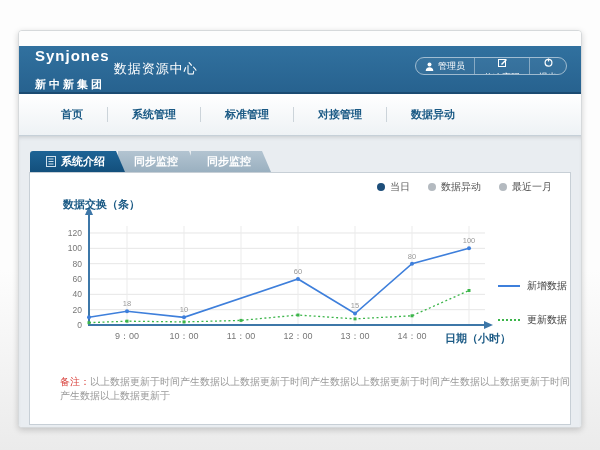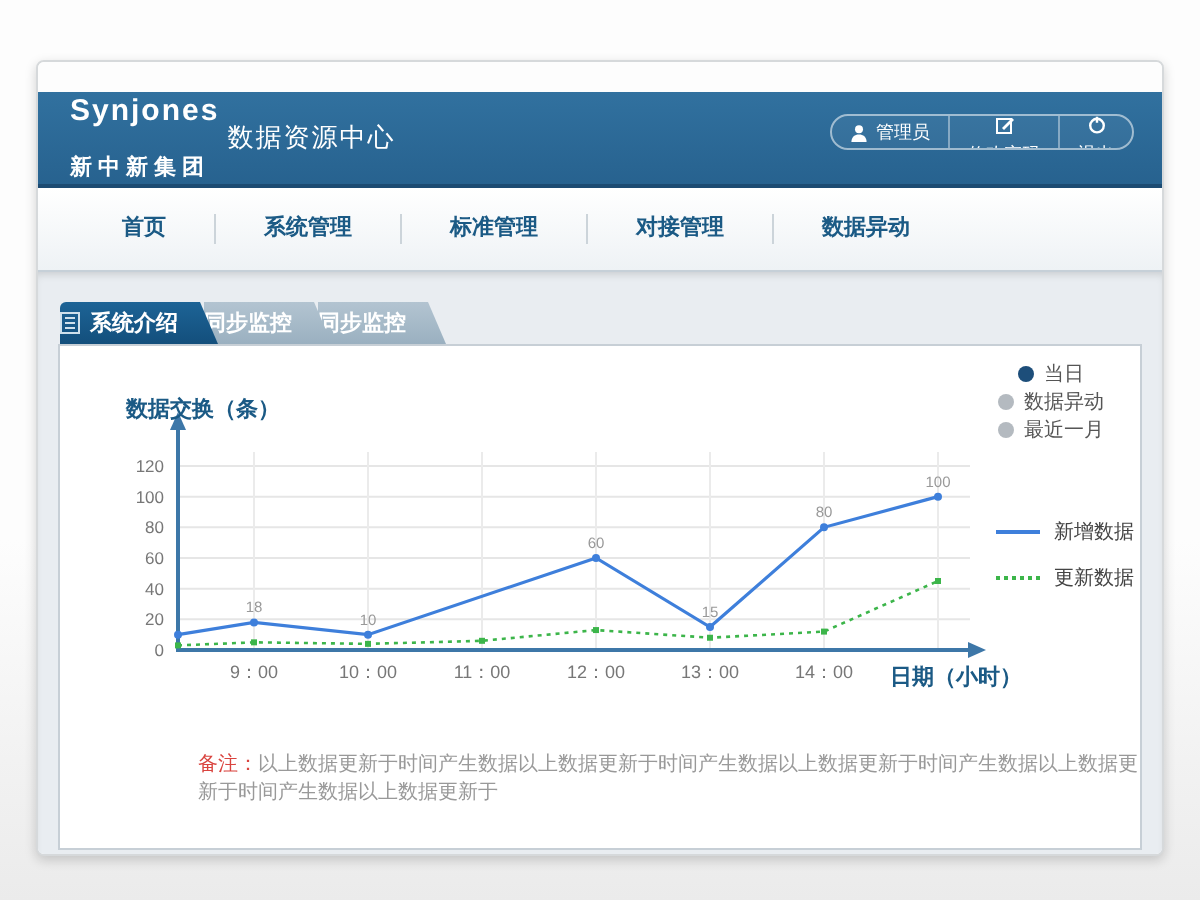--- a/index.html
+++ b/index.html
@@ -50,50 +50,50 @@
   .nav-item + .nav-item { border-left:1px solid #ccd4da; }
 
   
   .content {
     height:314px; background:#e9edf1; padding:15px 10px 0 10px;
     box-shadow:inset 0 3px 4px -2px rgba(0,0,0,.15);
   }
   .tabs { display:flex; height:21px; padding-left:1px; }
   .tab {
     position:relative; color:#fff; font-size:11px; font-weight:bold;
-    display:flex; align-items:center; gap:5px; padding:0 20px 0 0;
+    display:flex; align-items:center; gap:5px; padding:0 20px 0 16px;
     clip-path:polygon(0 0, calc(100% - 9px) 0, 100% 100%, 0 100%);
     cursor:pointer;
   }
   .tab.active { background:linear-gradient(#1d6496,#134f7c); z-index:3; border-top-left-radius:3px; }
   .tab.inactive { background:linear-gradient(#b3c4d1,#9ab0c0); margin-left:-7px;align-items:center; }
   .tab.inactive:nth-child(2){ z-index:2; } .tab.inactive:nth-child(3){ z-index:1; }
   .tab svg { display:block; }
 
   .panel {
     background:#fff; border:1px solid #c7cfd6; height:253px; position:relative;
   }
 
   
   .radio-row {
-    position:absolute; top:7px; right:18px; display:flex; align-items:center;flex-direction:column;
+    position:absolute; top:7px; right:18px; display:flex; gap:18px; align-items:center;
   }
   .radio-opt { display:flex; align-items:center; gap:5px; font-size:10px; color:#555; cursor:pointer; }
   .radio-dot { width:8px; height:8px; border-radius:50%; background:#b4bac0; }
   .radio-opt.selected .radio-dot { background:#1d4e7a; }
 
   
   #chart-svg { position:absolute; left:0; top:23px; }
   .legend { position:absolute; left:468px; top:86px; }
-  .legend-row { display:flex; align-items:center; gap:7px; margin-bottom:9px; cursor:default; }
+  .legend-row { display:flex; align-items:center; gap:7px; margin-bottom:9px; cursor:default;margin-top:20px; }
   .legend-swatch { width:22px; height:0; }
   .legend-label { font-size:10px; color:#444; }
 
   
-  .note { position:absolute; left:30px; top:202px; font-size:10px; color:#999;margin-left:39px; }
+  .note { position:absolute; left:30px; top:202px; font-size:10px; color:#999; }
   .note-prefix { color:#d9443f; }
 </style>
 </head>
 <body>
 
 <div class="window">
   <div class="win-top"></div>
 
   <div class="header">
     <div class="logo">

